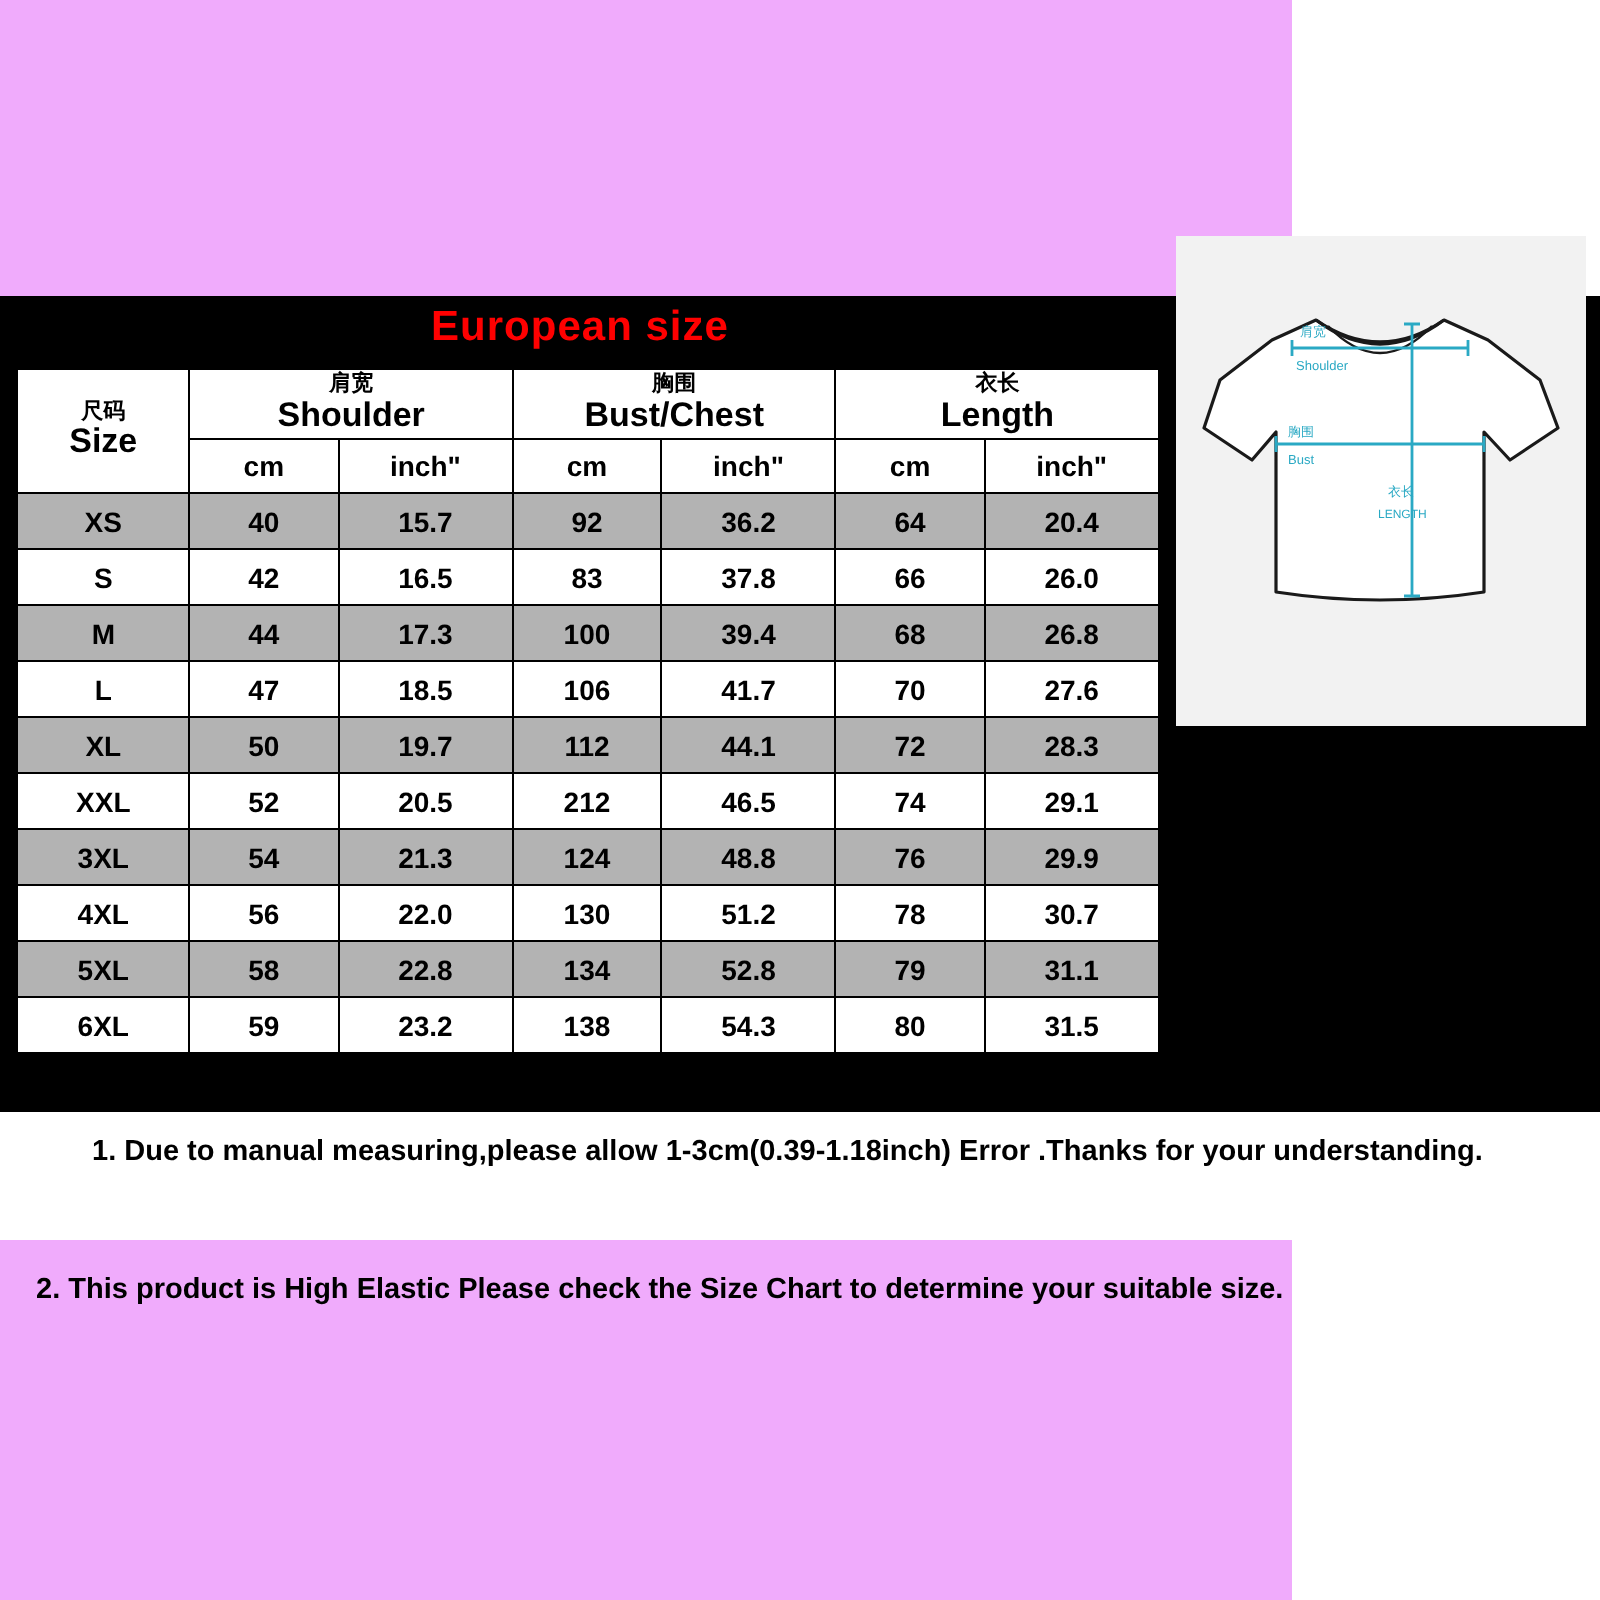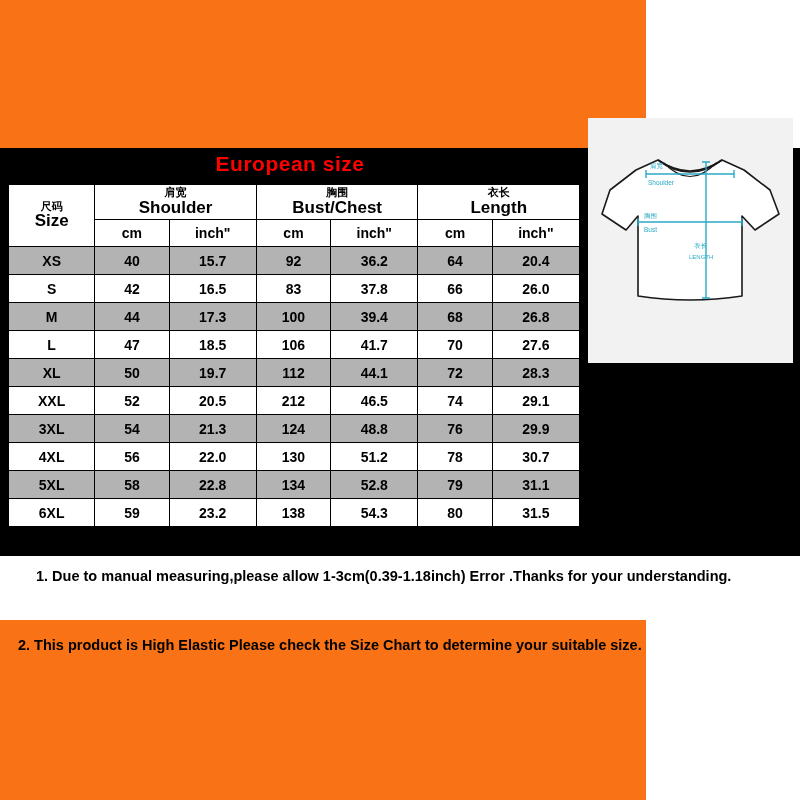--- a/index.html
+++ b/index.html
@@ -12,21 +12,21 @@
     height: 800px;
     font-family: "Liberation Sans", sans-serif;
     overflow: hidden;
   }
   #root {
     position: absolute;
     left: 0;
     top: 0;
     width: 646px;
     height: 800px;
-    background: #f97316;
+    background: #f0abfc;
   }
   
   .panel {
     position: absolute;
     left: 0;
     top: 148px;
     width: 800px;
     height: 472px;
     background: #000000;
   }
@@ -123,21 +123,21 @@
     width: 800px;
     height: 64px;
     background: #ffffff;
   }
   .note-line {
     color: #000000;
     font-size: 14.5px;
     font-weight: bold;
     margin-left: 18px;
   }
-  .note1 { position: absolute; top: 12px; left: 0; margin-left: 36px; }
+  .note1 { position: absolute; top: 12px; left: 10px; margin-left: 36px; }
   .note2 { position: absolute; top: 34px; left: 0; margin-top: 47px; }
 </style>
 </head>
 <body>
 
 <div id="root">
 
   <div class="panel">
 
     <div class="chart-title">European size</div>

